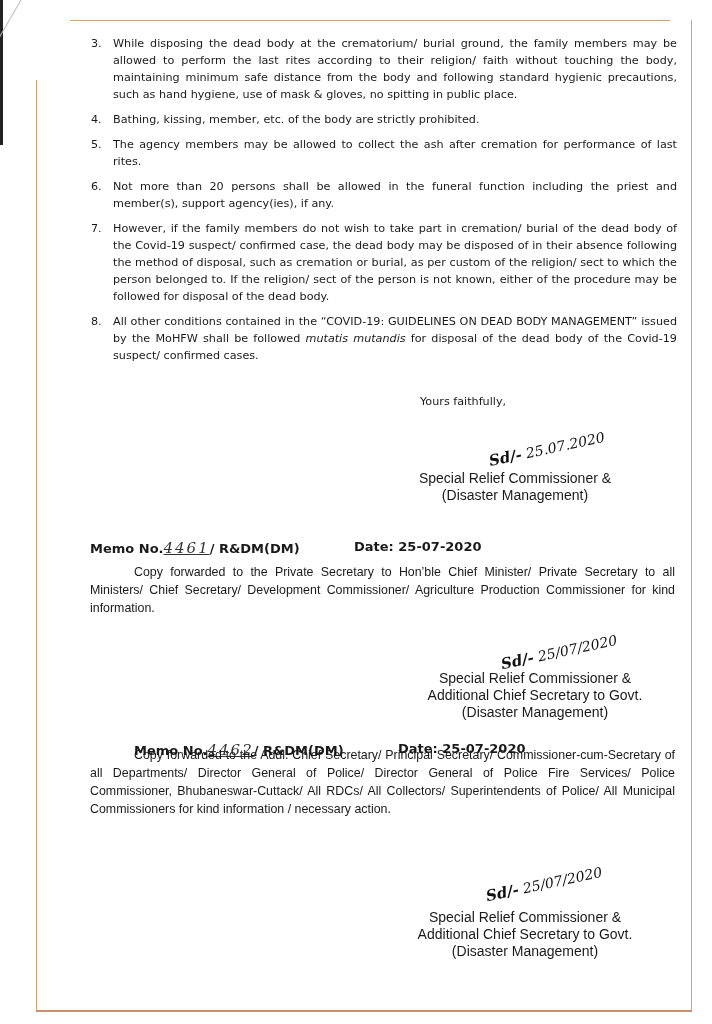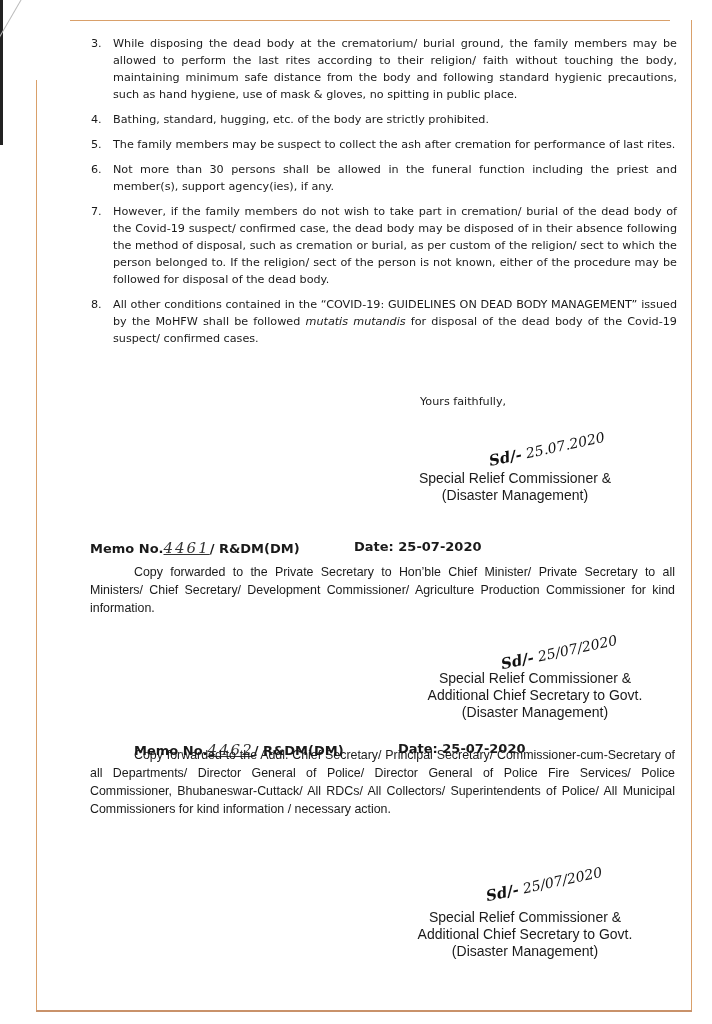--- a/index.html
+++ b/index.html
@@ -67,29 +67,29 @@
 <div class="border-left"></div>
 <div class="border-bottom"></div>
 
 <div class="list">
   <div class="item">
     <span class="num">3.</span>
     <span class="txt">While disposing the dead body at the crematorium/ burial ground, the family members may be allowed to perform the last rites according to their religion/ faith without touching the body, maintaining minimum safe distance from the body and following standard hygienic precautions, such as hand hygiene, use of mask &amp; gloves, no spitting in public place.</span>
   </div>
   <div class="item">
     <span class="num">4.</span>
-    <span class="txt">Bathing, standard, hugging, etc. of the body are strictly prohibited.</span>
+    <span class="txt">Bathing, kissing, member, etc. of the body are strictly prohibited.</span>
   </div>
   <div class="item">
     <span class="num">5.</span>
-    <span class="txt">The family members may be suspect to collect the ash after cremation for performance of last rites.</span>
+    <span class="txt">The agency members may be allowed to collect the ash after cremation for performance of last rites.</span>
   </div>
   <div class="item">
     <span class="num">6.</span>
-    <span class="txt">Not more than 30 persons shall be allowed in the funeral function including the priest and member(s), support agency(ies), if any.</span>
+    <span class="txt">Not more than 20 persons shall be allowed in the funeral function including the priest and member(s), support agency(ies), if any.</span>
   </div>
   <div class="item">
     <span class="num">7.</span>
     <span class="txt">However, if the family members do not wish to take part in cremation/ burial of the dead body of the Covid-19 suspect/ confirmed case, the dead body may be disposed of in their absence following the method of disposal, such as cremation or burial, as per custom of the religion/ sect to which the person belonged to. If the religion/ sect of the person is not known, either of the procedure may be followed for disposal of the dead body.</span>
   </div>
   <div class="item">
     <span class="num">8.</span>
     <span class="txt"><span>All other conditions contained in the “COVID-19: GUIDELINES ON DEAD BODY MANAGEMENT” issued by the MoHFW shall be followed </span><em>mutatis mutandis</em><span> for disposal of the dead body of the Covid-19 suspect/ confirmed cases.</span></span>
   </div>
 </div>

